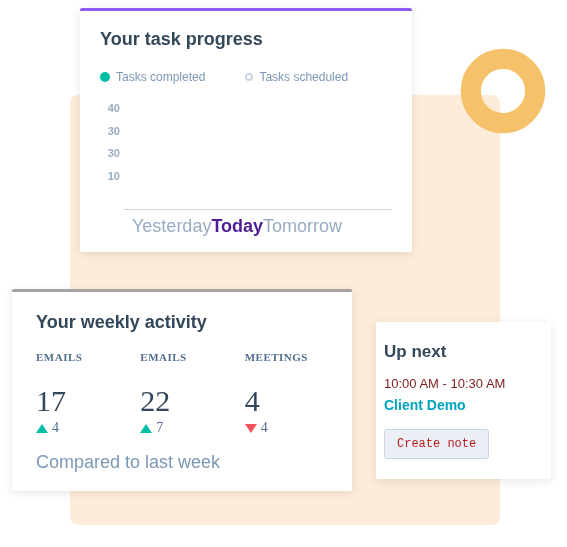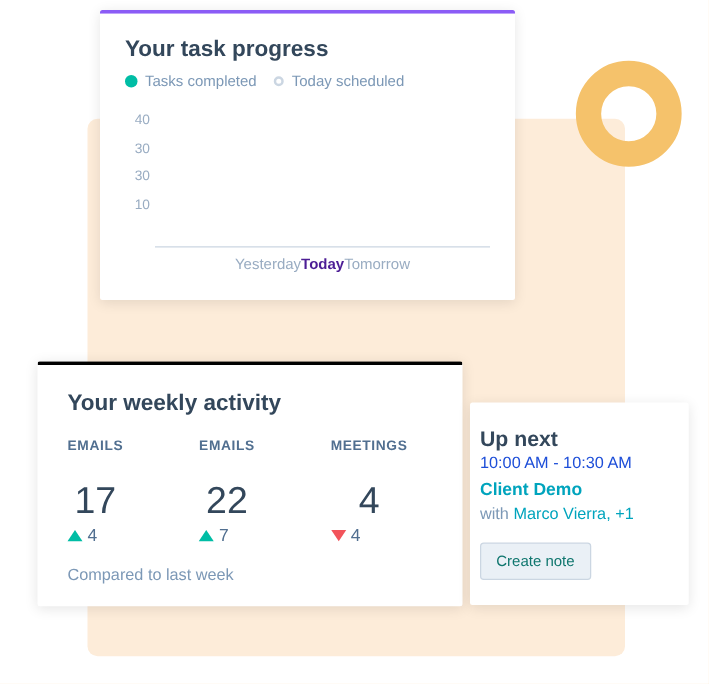--- a/index.html
+++ b/index.html
@@ -16,56 +16,56 @@
   }
   .circle-ring svg { width: 100%; height: 100%; }
   .card {
     position: absolute; background: #fff; box-shadow: 0 2px 10px rgba(0,0,0,0.1);
     border-radius: 2px; z-index: 2;
   }
   .card-title { font-size: 18px; font-weight: 600; color: #33475b; }
 
   
   .task-card { top: 8px; left: 80px; width: 332px; border-top: 3px solid #8b5cf6; padding: 18px 20px 14px 20px; }
-  .legend { display: flex; gap: 14px; margin-top: 8px; font-size: 12px; color: #7c98b6; }
+  .legend { display: flex; gap: 40px; margin-top: 20px; font-size: 12px; color: #7c98b6; }
   .legend-item { display: flex; align-items: center; gap: 6px; }
   .legend-dot { width: 10px; height: 10px; border-radius: 50%; display: inline-block; }
   .chart-wrap { position: relative; margin-top: 14px; height: 140px; padding-left: 24px; }
   .y-axis { position: absolute; left: 0; top: 0; height: 112px; width: 24px; }
-  .y-tick { position: absolute; right: 4px; font-size: 11px; color: #99acc2; transform: translateY(-50%); }
+  .y-tick { position: absolute; right: 4px; font-size: 11px; color: #99acc2; transform: translateY(-50%); font-weight: bold; }
   .plot { position: relative; height: 112px; border-bottom: 1px solid #cbd6e2; display: flex; justify-content: space-around; align-items: flex-end; padding: 0 8px; }
   .group { display: flex; align-items: flex-end; gap: 6px; width: 60px; justify-content: center; }
   .bar { width: 18px; }
   .bar.completed { background: #00bda5; }
   .bar.scheduled { background: #cbd6e2; }
-  .x-labels { display: flex; justify-content: center; padding: 6px 8px 0 8px; font-size: 12px; color: #99acc2; }
+  .x-labels { display: flex; justify-content: flex-start; padding: 6px 8px 0 8px; font-size: 18px; color: #99acc2; }
   .x-labels .today { font-weight: 700; color: #4c1d95; }
 
   
-  .weekly-card { top: 289px; left: 30px; width: 340px; border-top: 3px solid #000000; padding: 20px 24px 18px 24px; }
+  .weekly-card { top: 289px; left: 12px; width: 340px; border-top: 3px solid #a3a3a3; padding: 20px 24px 18px 24px; }
   .stats-row { display: flex; justify-content: space-between; margin-top: 18px; padding-right: 20px; }
-  .stat { text-align: center; }
+  .stat { text-align: left; font-family: Liberation Serif, serif; }
   .stat-label { font-size: 11px; font-weight: 600; letter-spacing: 0.5px; color: #516f90; }
   .stat-value { font-size: 30px; font-weight: 300; color: #33475b; margin-top: 21px; }
   .delta { display: flex; align-items: center; gap: 4px; font-size: 14px; color: #516f90; margin-top: 2px; }
   .tri-up { width: 0; height: 0; border-left: 6px solid transparent; border-right: 6px solid transparent; border-bottom: 9px solid #00bda5; }
   .tri-down { width: 0; height: 0; border-left: 6px solid transparent; border-right: 6px solid transparent; border-top: 9px solid #f2545b; }
-  .compare { margin-top: 16px; font-size: 13px; color: #7c98b6; }
+  .compare { margin-top: 16px; font-size: 18px; color: #7c98b6; }
 
   
   .upnext-card { top: 322px; right: 16px; width: 175px; padding: 20px 8px; }
   .upnext-title { font-size: 17px; font-weight: 600; color: #33475b; }
-  .upnext-time { font-size: 13px; color: #1d4ed8; }
+  .upnext-time { margin-top: 14px; font-size: 13px; color: #7f1d1d; }
   .upnext-event { margin-top: 6px; font-size: 14px; font-weight: 600; color: #00a4bd; }
   .upnext-with { margin-top: 4px; font-size: 13px; color: #7c98b6; }
   .upnext-with .who { color: #00a4bd; font-weight: 500; }
   .btn {
     display: inline-block; margin-top: 16px; padding: 7px 12px; font-size: 12px;
-    color: #0f766e; background: #eaf0f6; border: 1px solid #cbd6e2;
-    border-radius: 3px; cursor: pointer;
+    color: #b91c1c; background: #eaf0f6; border: 1px solid #cbd6e2;
+    border-radius: 3px; cursor: pointer; font-family: Liberation Mono, monospace;
   }
 </style>
 </head>
 <body>
 
 <div class="bg-blob"></div>
 
 <div class="circle-ring">
   <svg viewBox="0 0 100 100">
       <circle cx="50" cy="50" r="35" fill="none" stroke="#f5c26b" stroke-width="22"></circle>
@@ -74,21 +74,21 @@
 
 <div class="card task-card">
   <div class="card-title">Your task progress</div>
   <div class="legend">
     <div class="legend-item">
       <span class="legend-dot" style="background:#00bda5"></span>
       <span>Tasks completed</span>
     </div>
     <div class="legend-item">
       <span class="legend-dot" style="border:2px solid #cbd6e2;background:#fff;width:8px;height:8px"></span>
-      <span>Today scheduled</span>
+      <span>Tasks scheduled</span>
     </div>
   </div>
 
   <div class="chart-wrap">
     <div class="y-axis">
       <span class="y-tick" style="bottom:20%">10</span>
       <span class="y-tick" style="bottom:40%">30</span>
       <span class="y-tick" style="bottom:60%">30</span>
       <span class="y-tick" style="bottom:80%">40</span>
     </div>
@@ -141,17 +141,14 @@
       </div>
     </div>
   </div>
   <div class="compare">Compared to last week</div>
 </div>
 
 <div class="card upnext-card">
   <div class="upnext-title">Up next</div>
   <div class="upnext-time">10:00 AM - 10:30 AM</div>
   <div class="upnext-event">Client Demo</div>
-  <div class="upnext-with">
-    <span>with </span><span class="who">Marco Vierra, +1</span>
-  </div>
   <button class="btn">Create note</button>
 </div>
 
 </body></html>

